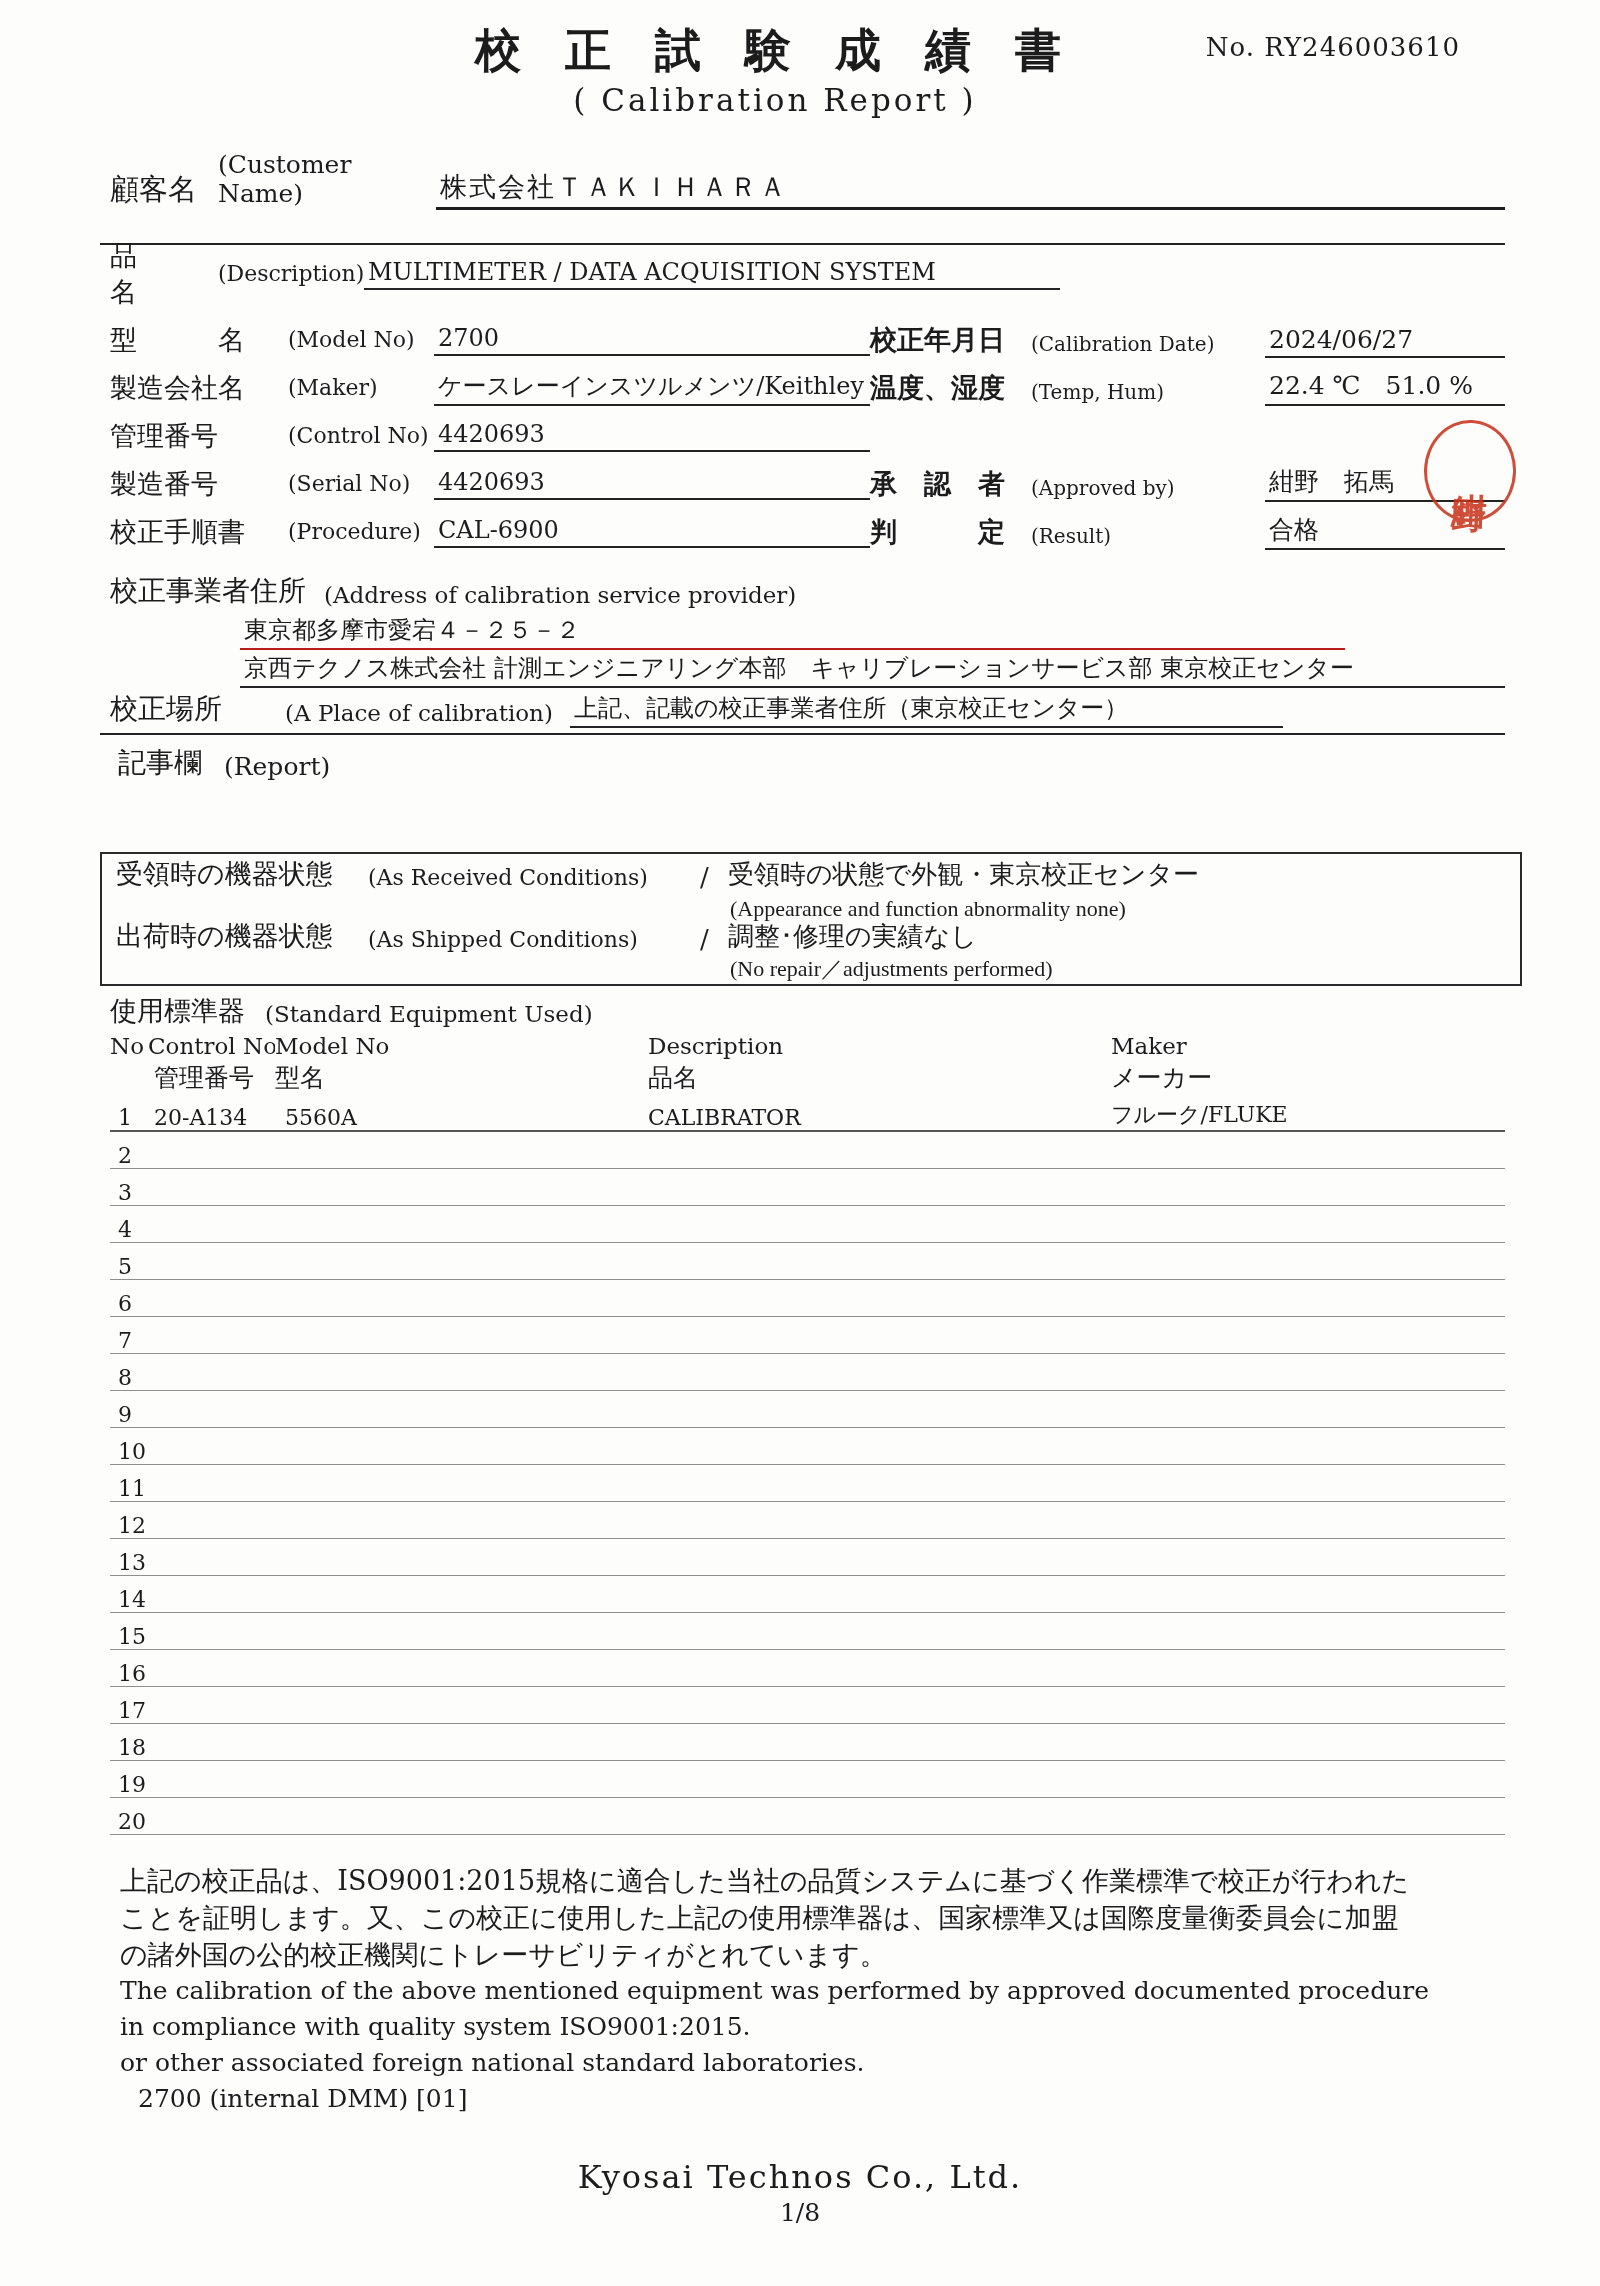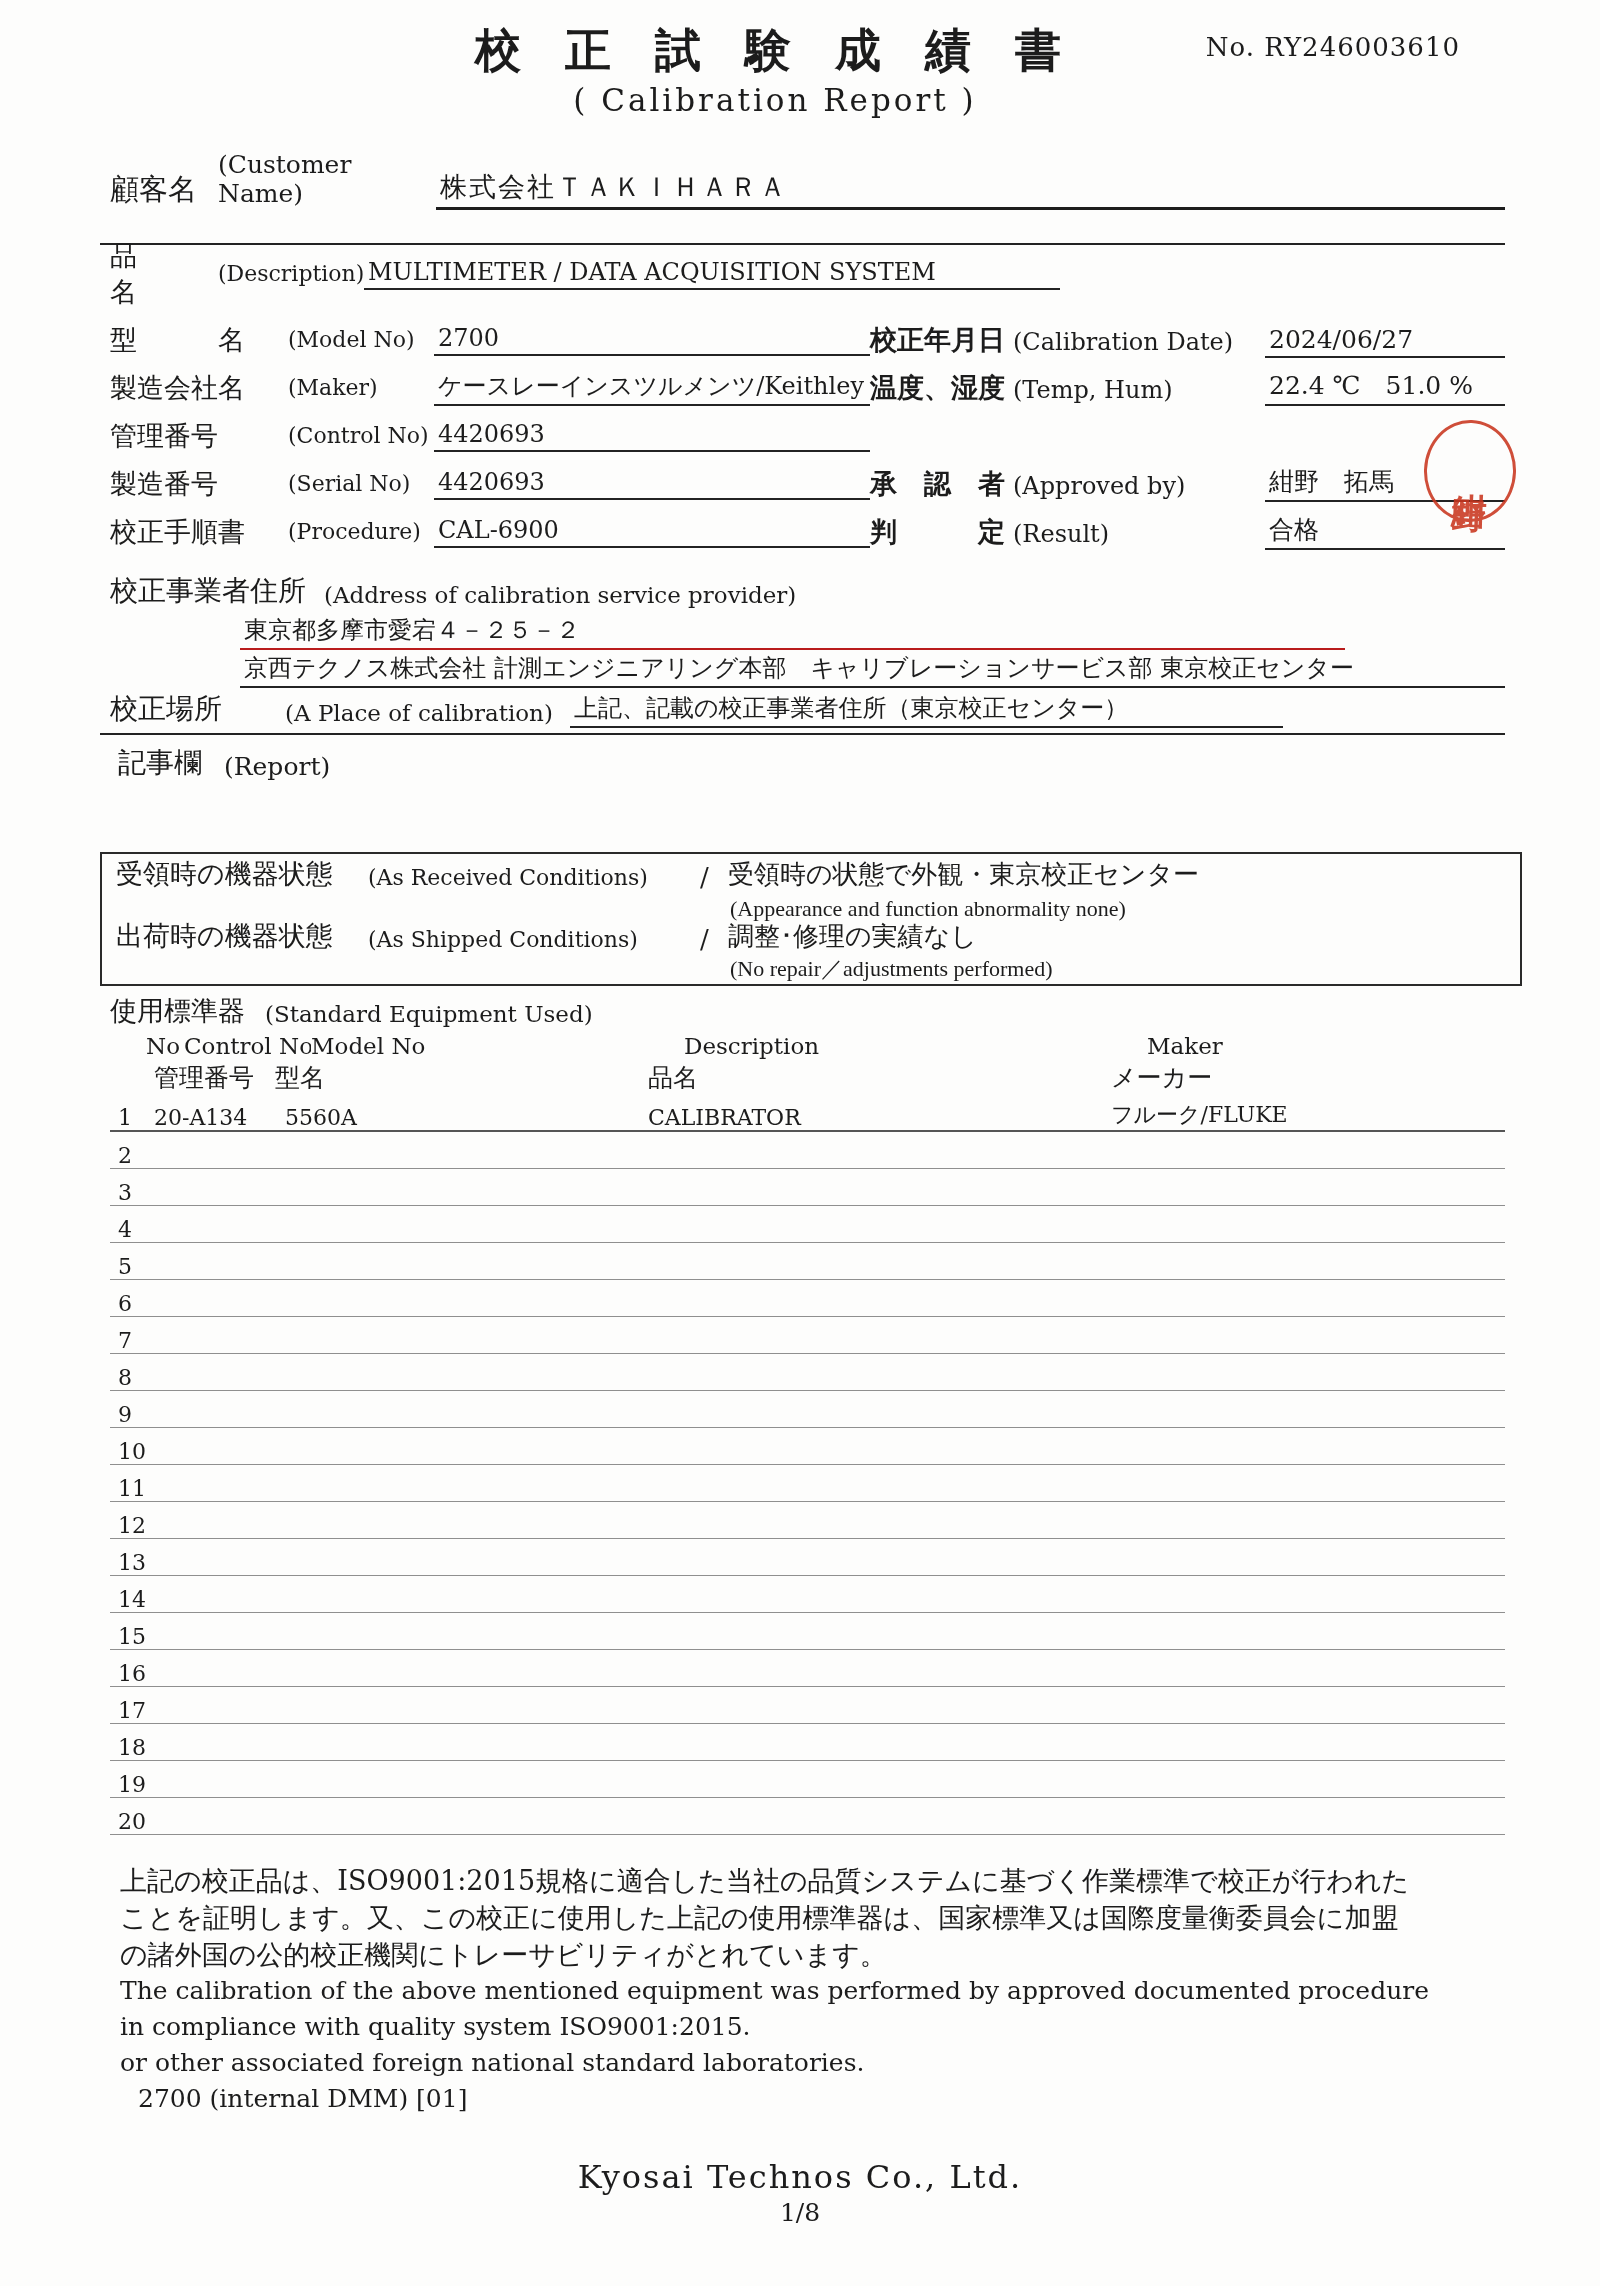--- a/index.html
+++ b/index.html
@@ -29,21 +29,21 @@
   .fields { position:absolute; top:262px; left:110px; right:95px; }
   .frow { display:flex; height:48px; align-items:flex-end; }
   .f-left { display:flex; width:760px; align-items:center; }
   .f-left .jp { width:178px; font-size:27px; }
   .f-left .en { width:146px; font-size:22px; padding-bottom:2px; }
   .f-left .val { flex:1; font-size:24px; padding:0 4px 2px 4px; }
   .f-left .val.wide { flex:none; width:688px; }
   .f-right { display:flex; flex:1; align-items:flex-end; }
   .f-right .lblgrp { width:395px; display:flex; align-items:flex-end; }
   .f-right .jp { font-size:27px;font-weight:bold; }
-  .f-right .en { font-size:24px; margin-left:8px; padding-bottom:2px; }
+  .f-right .en { font-size:20px; margin-left:26px; padding-bottom:2px; }
   .f-right .val { flex:1; font-size:25px; padding:0 4px 2px 4px; }
   
   .seal {
     position:absolute; left:1424px; top:420px; width:86px; height:96px;
     border:3px solid; border-radius:50%;
     display:flex; align-items:center; justify-content:center;
     writing-mode:vertical-rl; font-size:35px; letter-spacing:6px; font-weight:600;
     opacity:.88; transform:rotate(2deg); background:transparent;
   }
   
@@ -68,21 +68,21 @@
   .cond-line .en { font-size:22px; width:332px; padding-bottom:2px; }
   .cond-line .sep { font-size:26px; width:28px; }
   .cond-line .vjp { font-size:26px; }
   .cond-sub { margin-left:614px; font-size:22px; height:30px; display:flex; align-items:flex-end;font-family:Liberation Serif, serif; }
   
   .equipment { position:absolute; top:993px; left:110px; right:95px; }
   .eq-head { display:flex; align-items:flex-end; }
   .eq-head .jp { font-size:27px; }
   .eq-head .en { font-size:23px; margin-left:20px; padding-bottom:2px; }
   .eq-grid { display:grid; grid-template-columns:38px 127px 373px 463px 1fr; }
-  .eq-header-en { font-size:23px; margin-top:4px;margin-left:36px; }
+  .eq-header-en { font-size:23px; margin-top:4px; }
   .eq-header-jp { font-size:25px; margin-top:2px; }
   .eq-header-jp .c-no { visibility:hidden; }
   .eq-header-jp .c-control_no { padding-left:8px; }
   .eq-row { height:36px; align-items:flex-end; border-bottom:1px solid #8f8f8f; font-size:22px; }
   .eq-row.first { border-bottom:2px solid #555; }
   .eq-cell { overflow:hidden; white-space:nowrap; }
   .eq-cell.c-no { padding-left:8px; }
   .eq-cell.c-control_no { padding-left:6px; }
   .eq-cell.c-model_no { padding-left:10px; }
   

